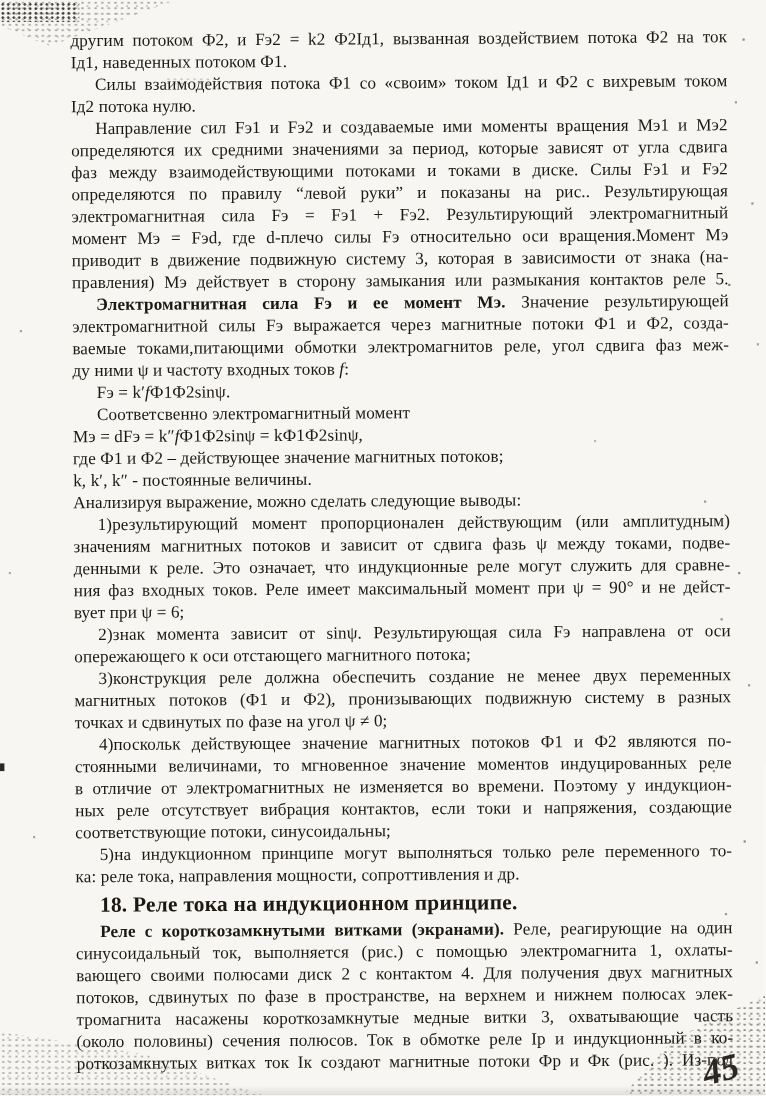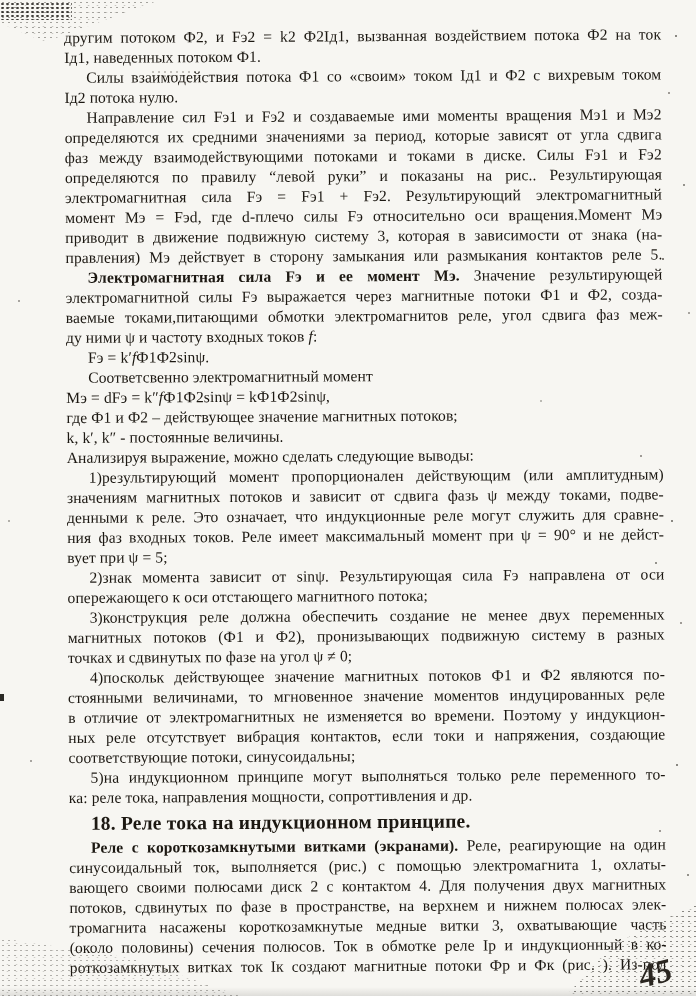--- a/index.html
+++ b/index.html
@@ -122,21 +122,21 @@
         <div class="line nj"><span>k, k′, k″ - постоянные величины.</span></div>
       </div>
       <div class="para">
         <div class="line nj"><span>Анализируя выражение, можно сделать следующие выводы:</span></div>
       </div>
       <div class="para">
         <div class="line ind"><span>1)результирующий момент пропорционален действующим (или амплитудным)</span></div>
         <div class="line"><span>значениям магнитных потоков и зависит от сдвига фазь ψ между токами, подве-</span></div>
         <div class="line"><span>денными к реле. Это означает, что индукционные реле могут служить для сравне-</span></div>
         <div class="line"><span>ния фаз входных токов. Реле имеет максимальный момент при ψ = 90° и не дейст-</span></div>
-        <div class="line nj"><span>вует при ψ = 5;</span></div>
+        <div class="line nj"><span>вует при ψ = 6;</span></div>
       </div>
       <div class="para">
         <div class="line ind"><span>2)знак момента зависит от sinψ. Результирующая сила Fэ направлена от оси</span></div>
         <div class="line nj"><span>опережающего к оси отстающего магнитного потока;</span></div>
       </div>
       <div class="para">
         <div class="line ind"><span>3)конструкция реле должна обеспечить создание не менее двух переменных</span></div>
         <div class="line"><span>магнитных потоков (Ф1 и Ф2), пронизывающих подвижную систему в разных</span></div>
         <div class="line nj"><span>точках и сдвинутых по фазе на угол ψ ≠ 0;</span></div>
       </div>

